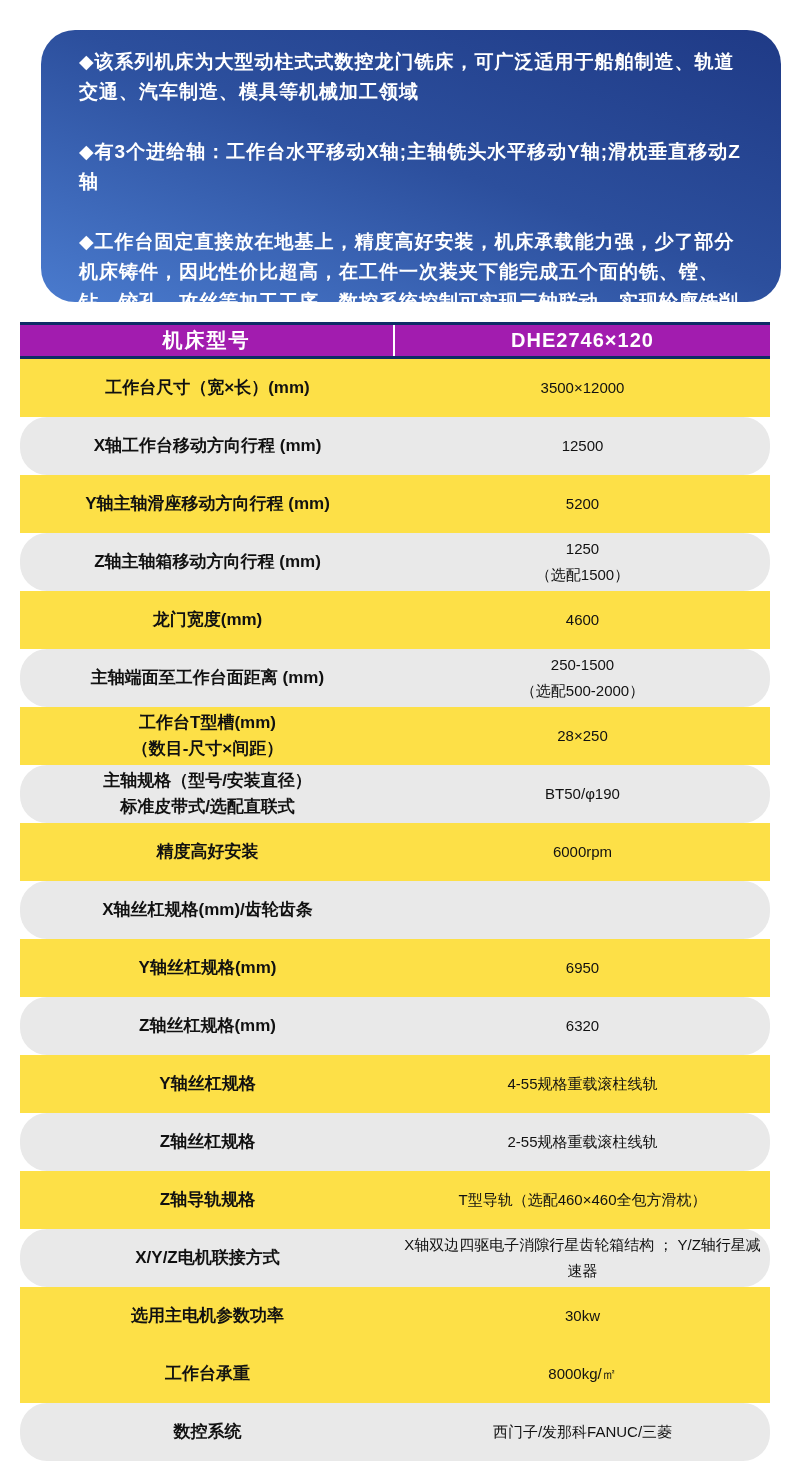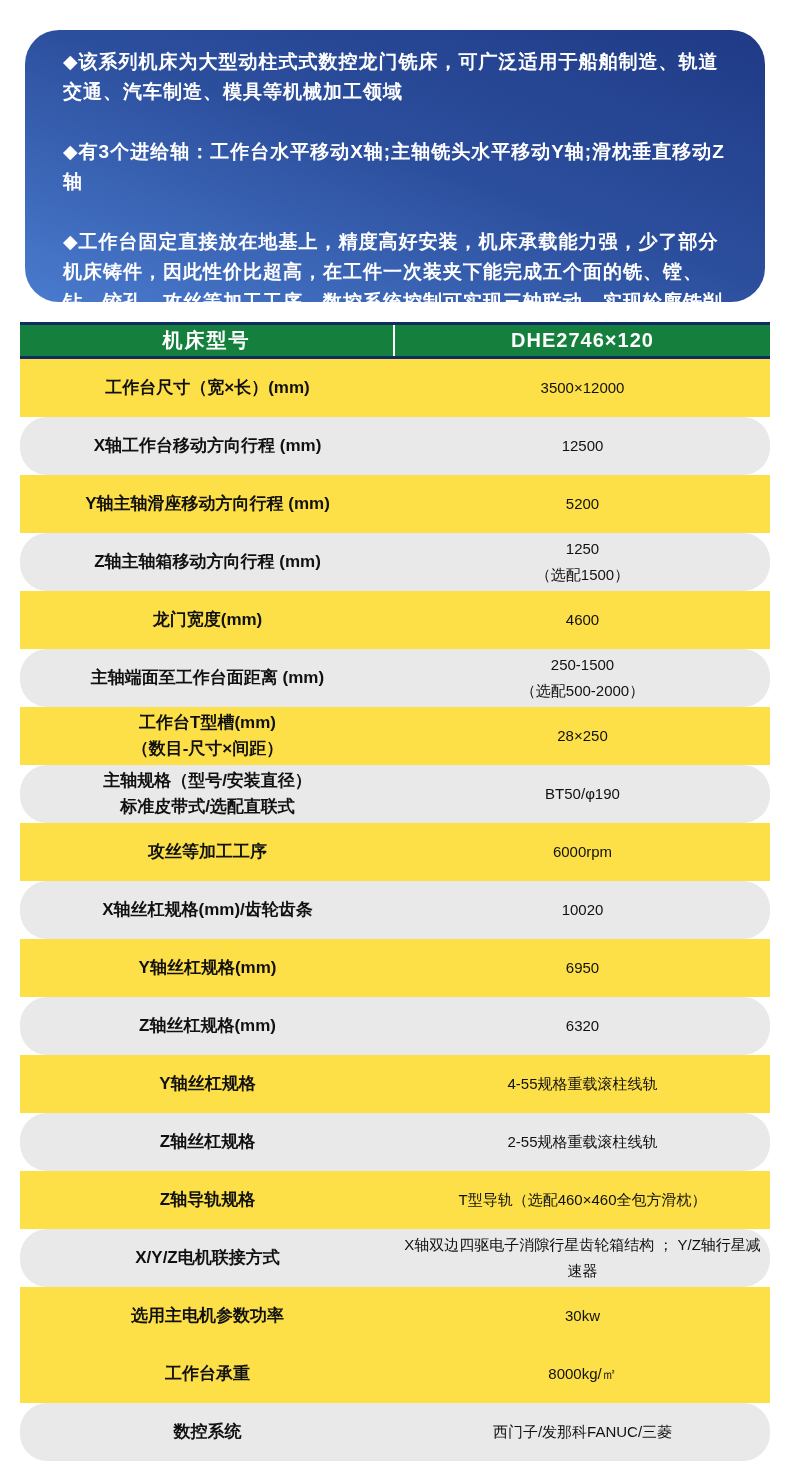--- a/index.html
+++ b/index.html
@@ -10,21 +10,21 @@
     margin: 0 auto;
     font-family: "Liberation Sans", "DejaVu Sans", sans-serif;
     color: #111111;
     overflow: hidden;
   }
   .page { width: 790px; height: 1470px; background: #ffffff; position: relative; }
 
   
   .banner {
     position: absolute;
-    left: 25px; top: 30px;
+    left: 41px; top: 30px;
     width: 740px; height: 272px;
     border-radius: 34px;
     background: linear-gradient(200deg, #1f3a86 0%, #2c4f9d 48%, #4a7bce 100%);
     color: #ffffff;
     padding: 17px 32px 20px 38px;
     overflow: hidden;
   }
   .banner p {
     font-size: 19px;
     font-weight: 700;
@@ -37,21 +37,21 @@
 
   
   .spec-table {
     position: absolute;
     left: 20px; top: 322px;
     width: 750px;
   }
   .spec-header {
     display: flex;
     height: 37px;
-    background: #15803d;
+    background: #a21caf;
     border-top: 3px solid #0e2c66;
     border-bottom: 3px solid #0e2c66;
     color: #ffffff;
     font-size: 20px;
     font-weight: 700;
     letter-spacing: 2px;
   }
   .spec-header .hcell {
     display: flex;
     align-items: center;
@@ -134,26 +134,25 @@
           <div class="row-label">工作台T型槽(mm)
 （数目-尺寸×间距）</div>
           <div class="row-value">28×250</div>
         </div>
         <div class="spec-row shaded">
           <div class="row-label">主轴规格（型号/安装直径）
 标准皮带式/选配直联式</div>
           <div class="row-value">BT50/φ190</div>
         </div>
         <div class="spec-row">
-          <div class="row-label">攻丝等加工工序</div>
+          <div class="row-label">精度高好安装</div>
           <div class="row-value">6000rpm</div>
         </div>
         <div class="spec-row shaded">
           <div class="row-label">X轴丝杠规格(mm)/齿轮齿条</div>
-          <div class="row-value">10020</div>
         </div>
         <div class="spec-row">
           <div class="row-label">Y轴丝杠规格(mm)</div>
           <div class="row-value">6950</div>
         </div>
         <div class="spec-row shaded">
           <div class="row-label">Z轴丝杠规格(mm)</div>
           <div class="row-value">6320</div>
         </div>
         <div class="spec-row">

